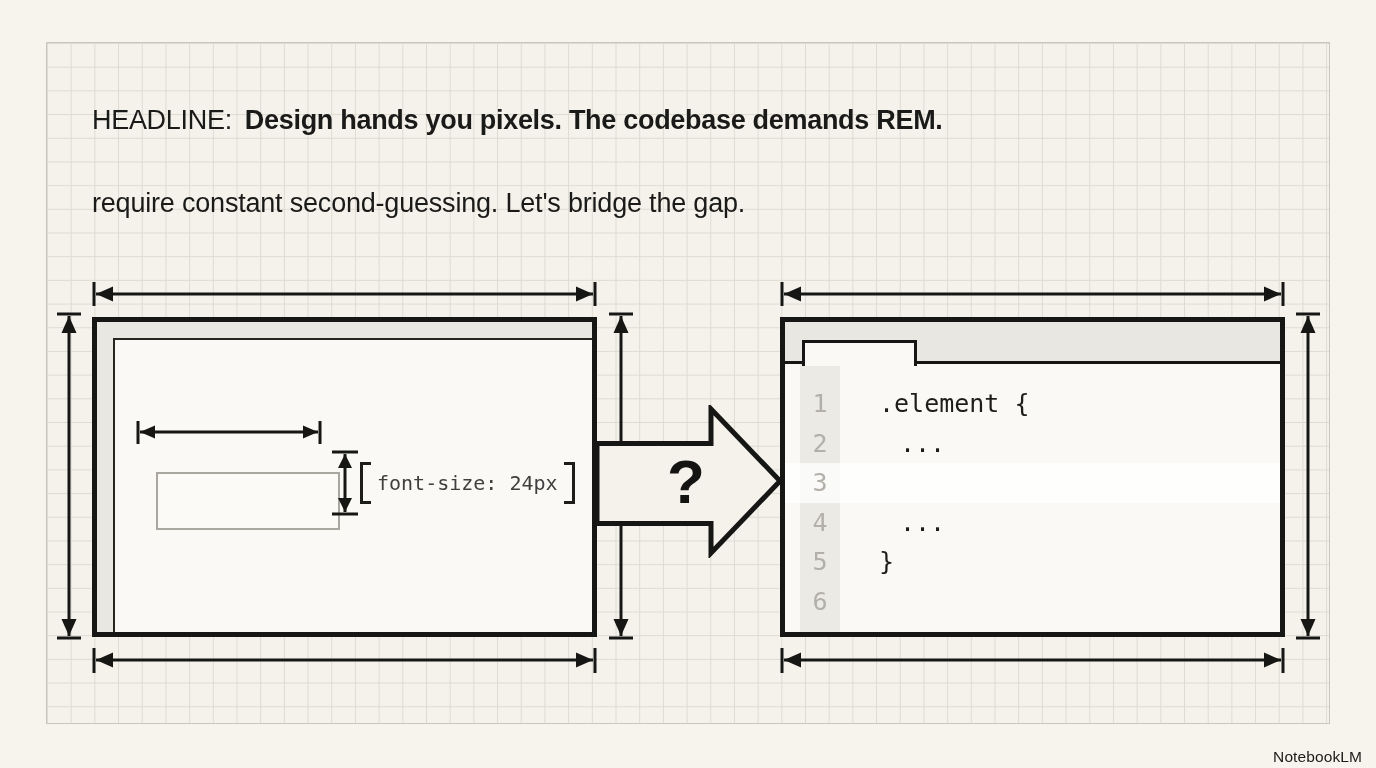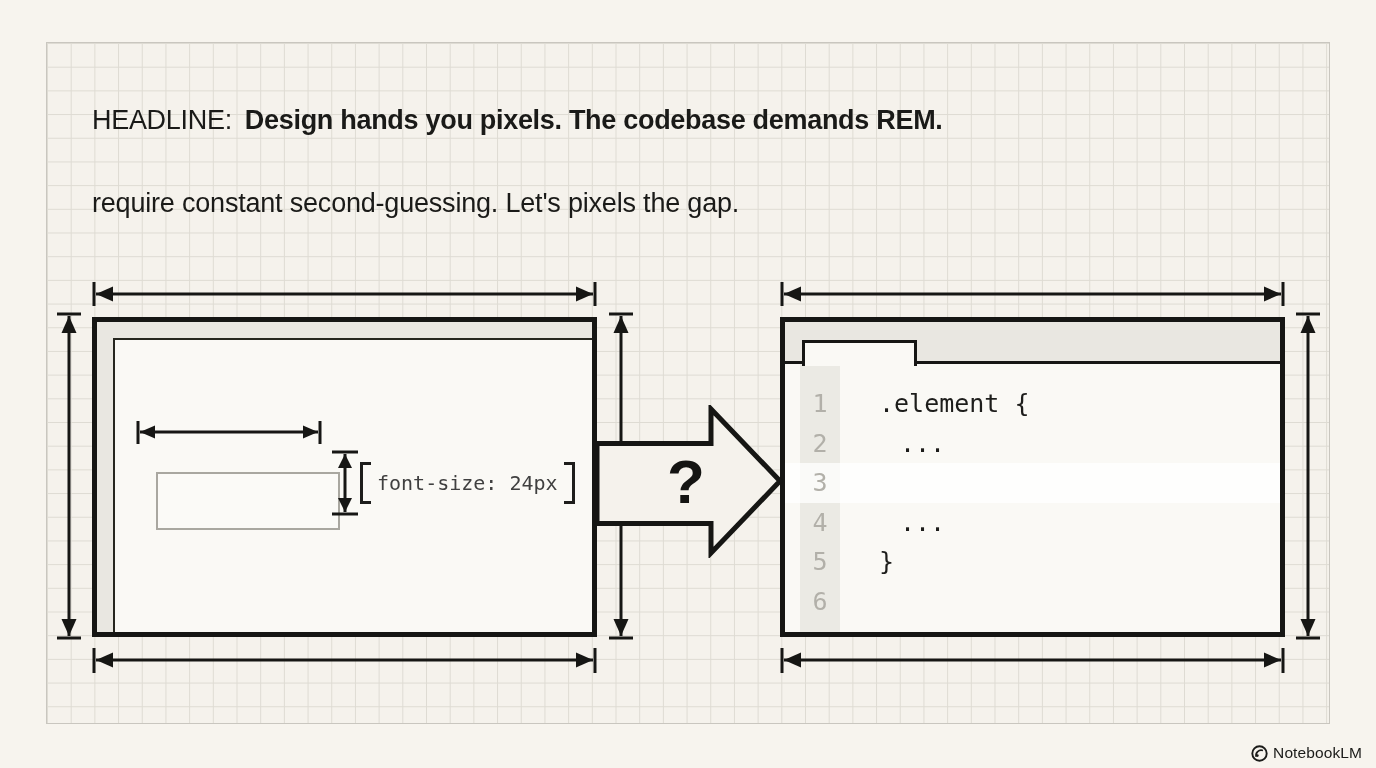--- a/index.html
+++ b/index.html
@@ -80,34 +80,34 @@
   .question {
     position:absolute; left:655px; top:448px; width:62px; height:68px; z-index:5;
     font-size:62px; font-weight:800; text-align:center; line-height:68px; color:#141412;
   }
   
   .dim { position:absolute; z-index:1; }
   
   .watermark {
     position:absolute; top:743px; right:14px; height:20px;
     display:flex; align-items:center; gap:5px;
-    font-size:15.5px; color:#1b1b19; letter-spacing:0.1px;
+    font-size:15.5px; color:#1b1b19; letter-spacing:0.1px;flex-direction:column;
   }
 </style>
 </head>
 <body>
 
 <div class="grid-sheet"></div>
 
 <div class="headline">
   <span class="hl-label">HEADLINE:</span><span class="hl-em">Design hands you pixels. The codebase demands REM.</span>
 </div>
 
 <div class="bodytext">
-  <div>require constant second-guessing. Let's pixels the gap.</div>
+  <div>require constant second-guessing. Let's bridge the gap.</div>
 </div>
 
 <div class="design-panel">
   <div class="design-canvas">
     <div class="element-box"></div>
   </div>
 </div>
 
 <div class="annotation">
   <div class="bracket left"></div>

